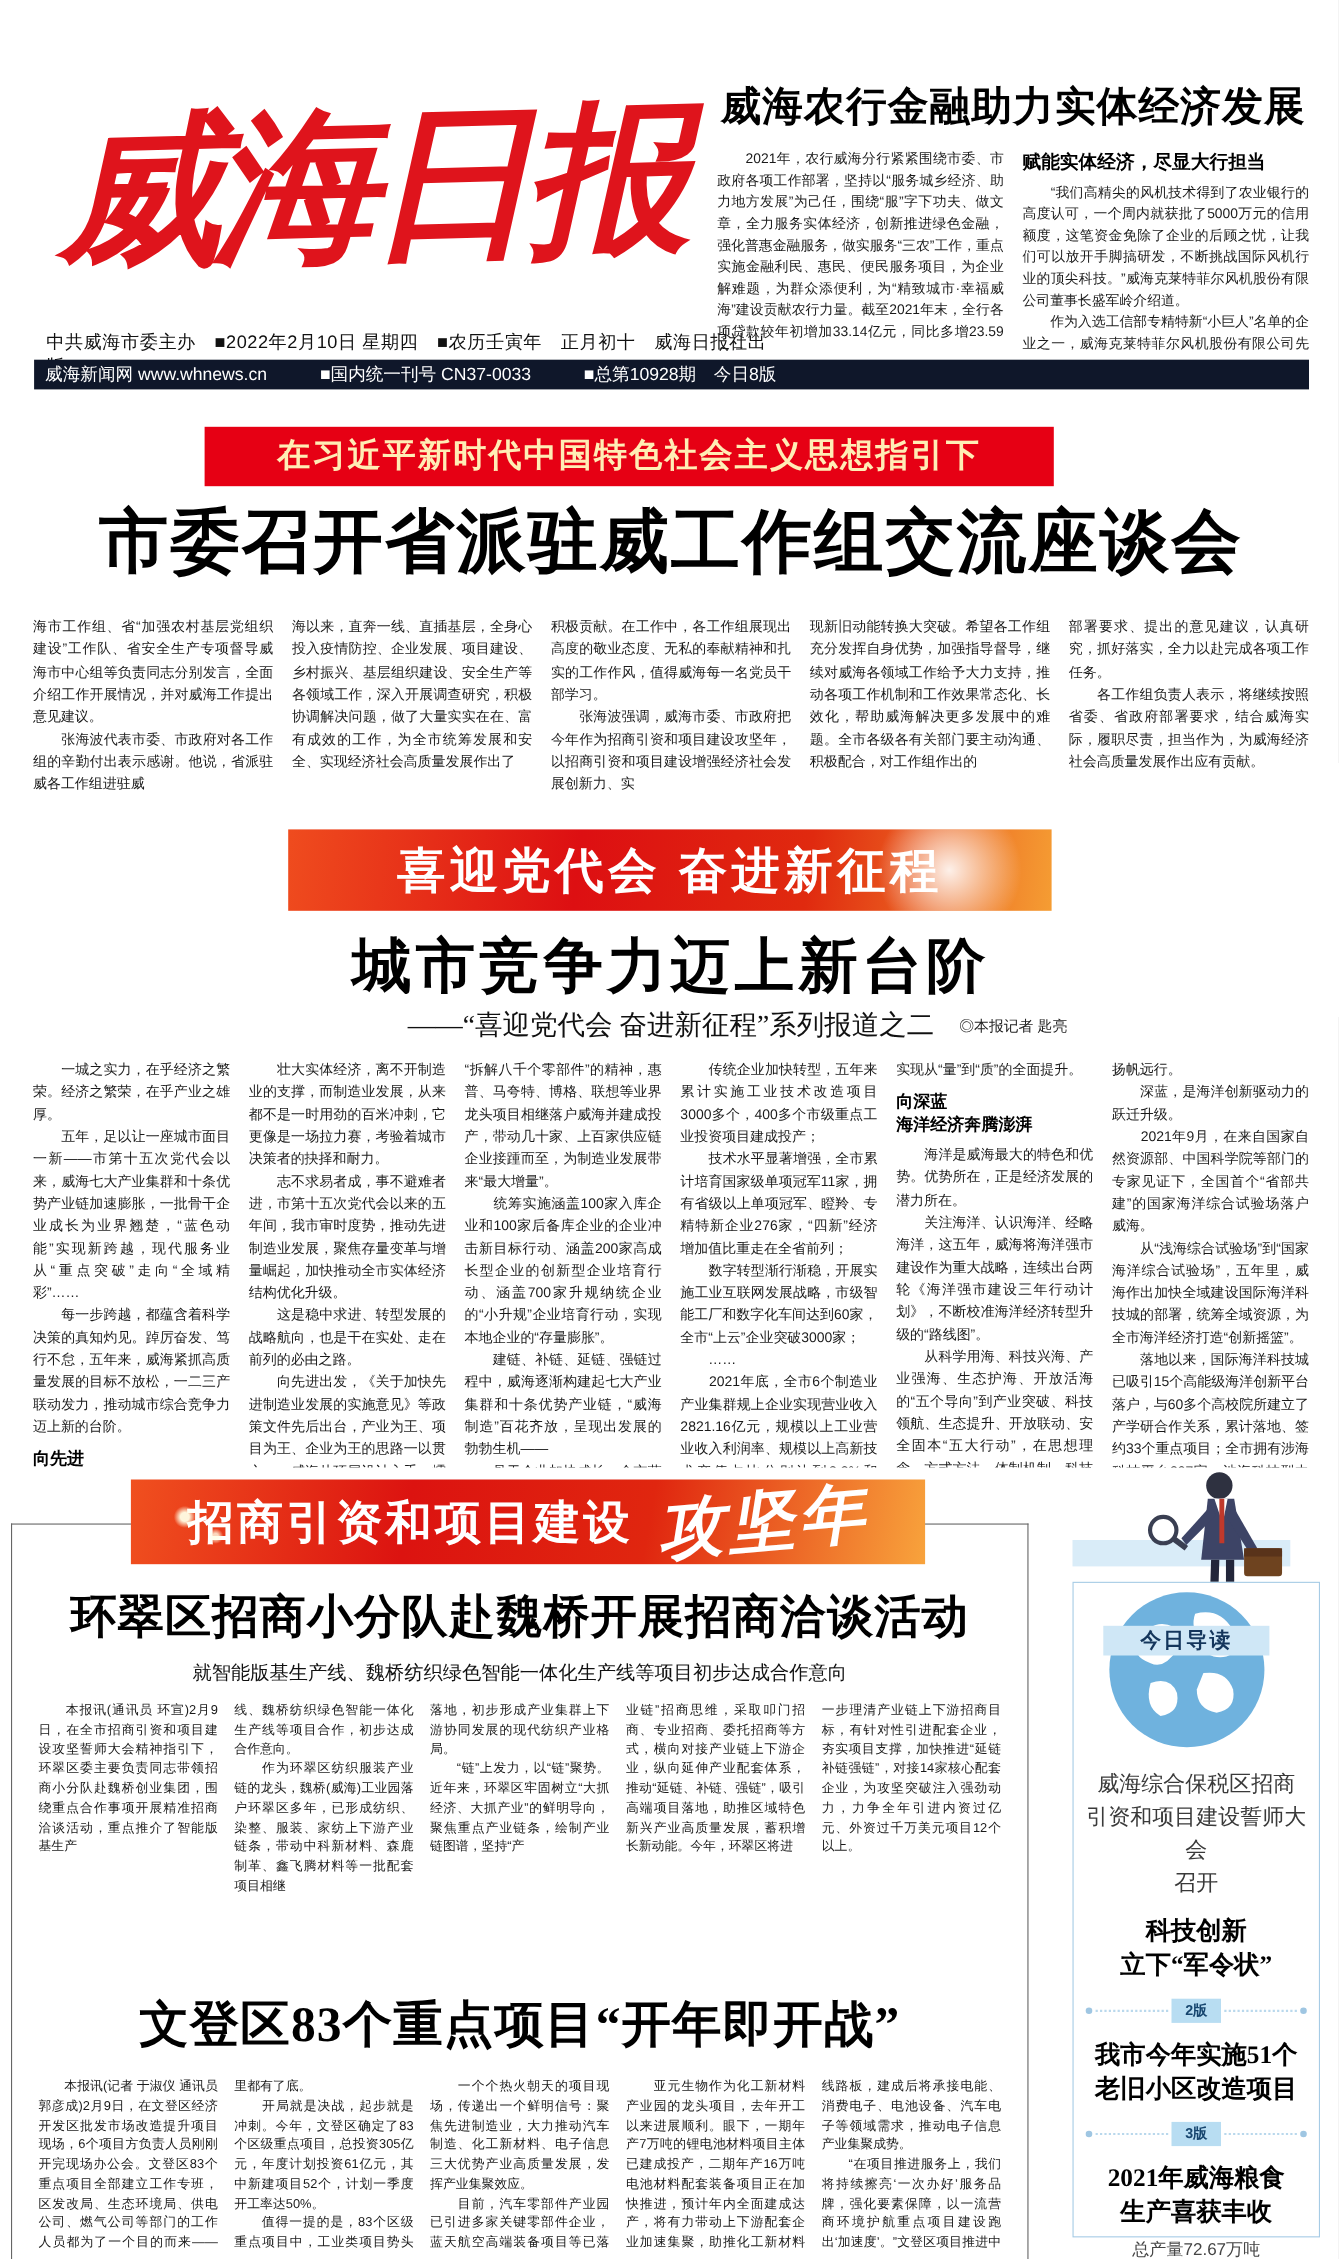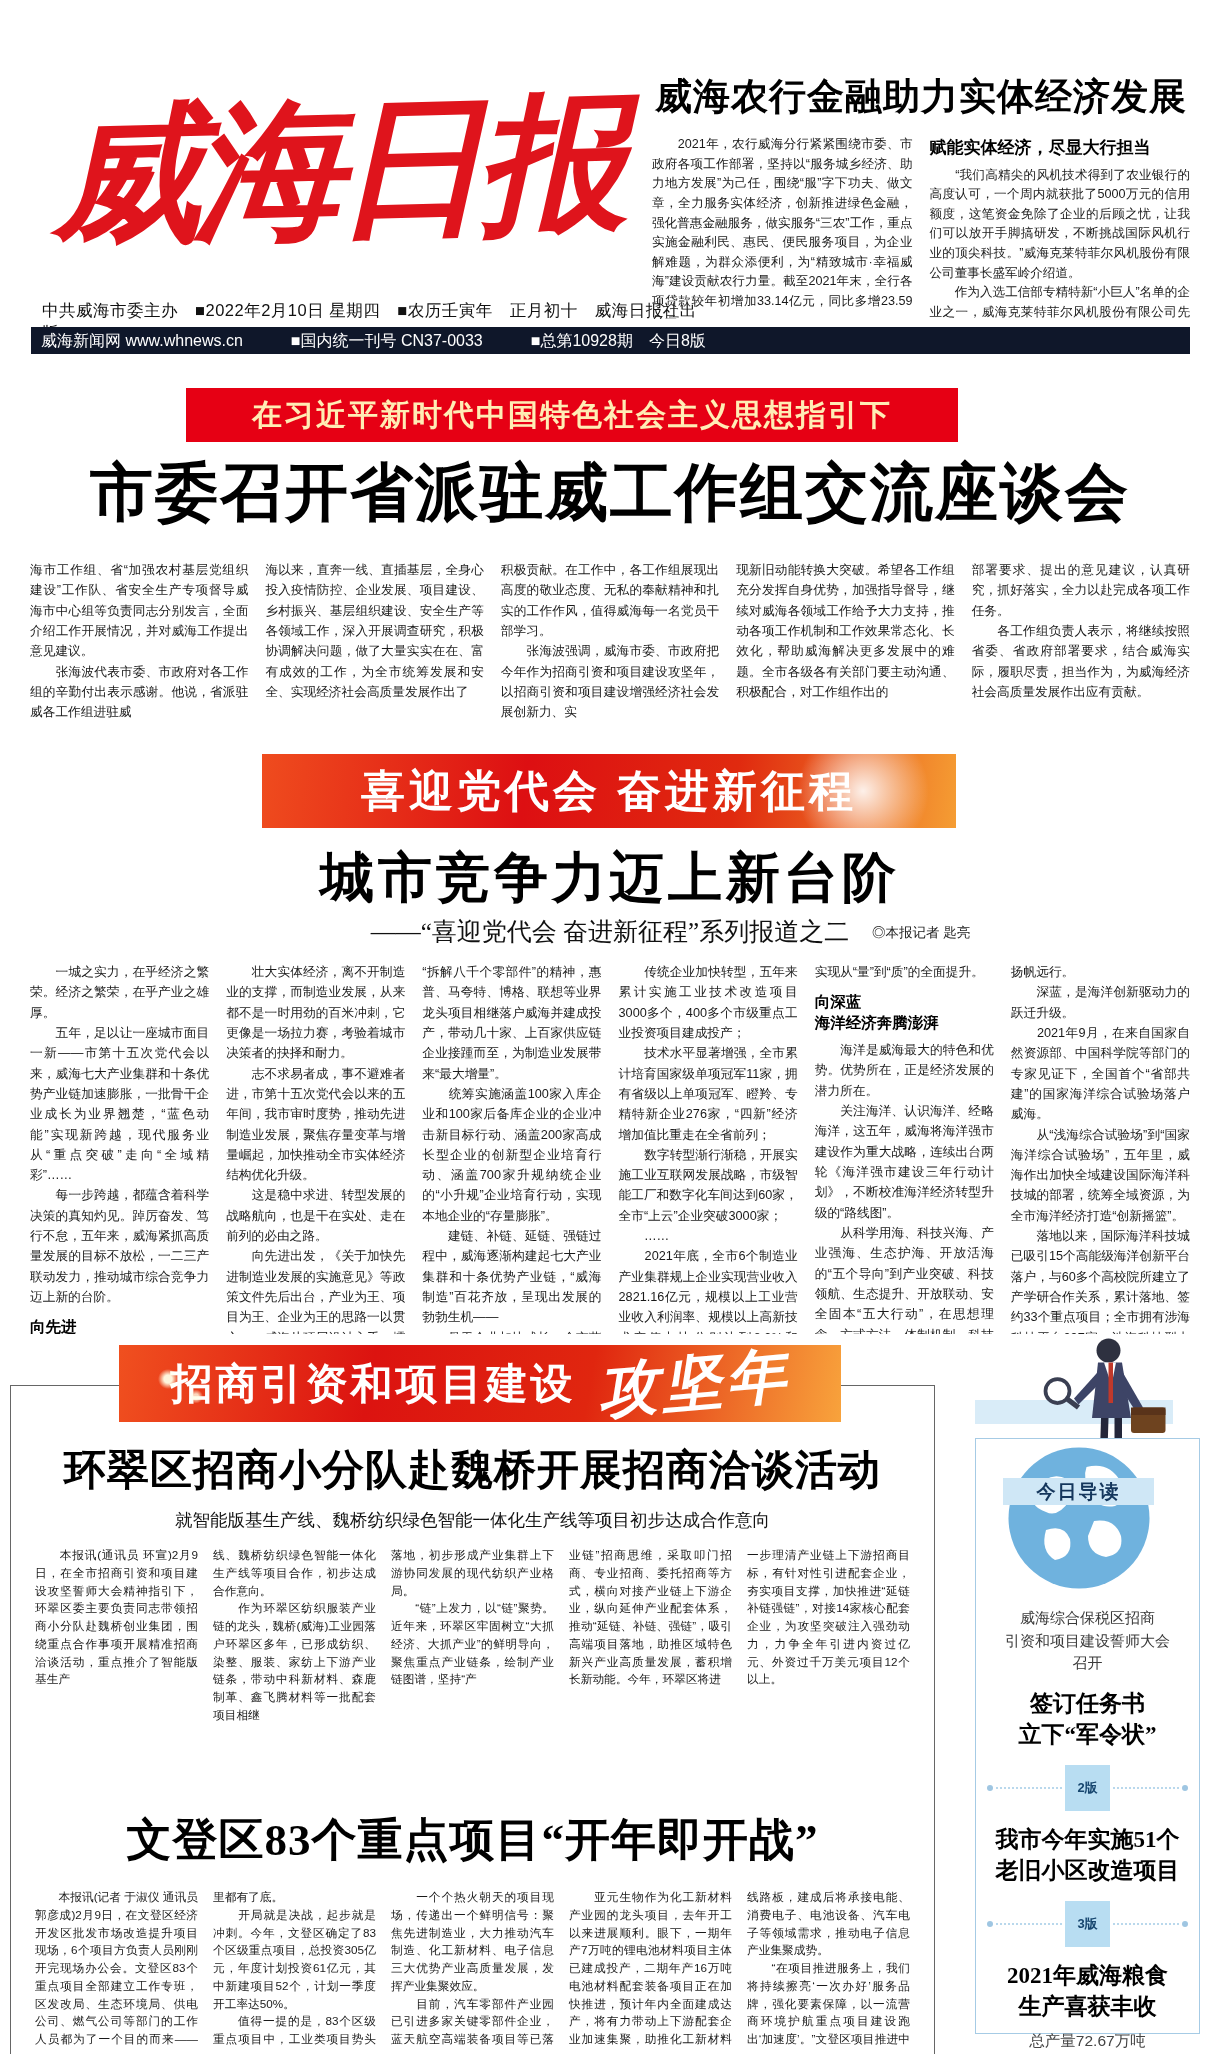--- a/index.html
+++ b/index.html
@@ -69,28 +69,28 @@
 
   
   .sidebar-band{position:absolute;left:975px;top:1400px;width:198px;height:24px;background:#d9ecf8;}
   .man-illustration{position:absolute;left:1038px;top:1334px;width:150px;height:150px;}
   .sidebar-box{position:absolute;left:975px;top:1438px;width:225px;height:596px;
     border:1px solid #a6cbe5;background:#fff;box-sizing:border-box;}
   .globe{position:absolute;top:4px;left:28px;width:150px;height:150px;}
   .daodu{position:absolute;top:39px;left:27px;width:151px;height:27px;background:#cfe7f6;
     color:#14365c;font-weight:bold;font-size:19px;text-align:center;line-height:27px;letter-spacing:2px;}
   .sb-items{position:absolute;top:168px;left:9px;right:9px;text-align:center;}
-  .sb-kicker{font-size:15px;color:#3a3a3a;line-height:1.5;}
+  .sb-kicker{font-size:20px;color:#3a3a3a;line-height:1.5;}
   .sb-head{font-family:"Liberation Serif",serif;font-weight:900;font-size:23px;line-height:1.35;
     color:#000;margin-top:13px;}
   .sb-sub{font-size:15.5px;color:#444;margin-top:9px;}
   .badge-row{display:flex;align-items:center;margin:15px 2px 13px;}
   .dot{width:6px;height:6px;border-radius:50%;background:#9fc6e2;flex:0 0 auto;}
   .dotline{flex:1;border-top:2px dotted #b9d8ec;margin:0 3px;}
-  .badge{background:#b8ddf2;color:#16456e;font-size:13px;font-weight:bold;padding:14px 12px;flex:0 0 auto;}
+  .badge{background:#b8ddf2;color:#16456e;font-size:13px;font-weight:bold;padding:2px 12px;flex:0 0 auto;}
 </style>
 </head>
 <body>
 
 <div class="page">
 
   <div class="masthead-title">威海日报</div>
   <div class="dateline">中共威海市委主办　■2022年2月10日 星期四　■农历壬寅年　正月初十　威海日报社出版</div>
   <div class="bluebar">威海新闻网 www.whnews.cn　　　■国内统一刊号 CN37-0033　　　■总第10928期　今日8版</div>
 
@@ -218,21 +218,21 @@
       <path d="M20 32 Q30 18 42 24 Q50 28 44 38 Q36 50 28 46 Q16 42 20 32Z" fill="#fff"></path>
       <path d="M55 16 Q70 12 78 26 Q84 38 74 42 Q62 44 58 34 Q52 24 55 16Z" fill="#fff"></path>
       <path d="M60 52 Q74 50 78 62 Q80 74 68 76 Q56 74 56 62 Z" fill="#fff"></path>
       <path d="M28 58 Q40 54 44 64 Q46 76 34 78 Q24 72 28 58Z" fill="#fff"></path>
     </svg>
     <div class="daodu">今日导读</div>
     <div class="sb-items">
       <div class="sb-kicker pre">威海综合保税区招商
 引资和项目建设誓师大会
 召开</div>
-      <div class="sb-head pre">签订任务书
+      <div class="sb-head pre">科技创新
 立下“军令状”</div>
       <div class="badge-row">
         <span class="dot"></span>
         <span class="dotline"></span>
         <span class="badge">2版</span>
         <span class="dotline"></span>
         <span class="dot"></span>
       </div>
       <div class="sb-head pre">我市今年实施51个
 老旧小区改造项目</div>

